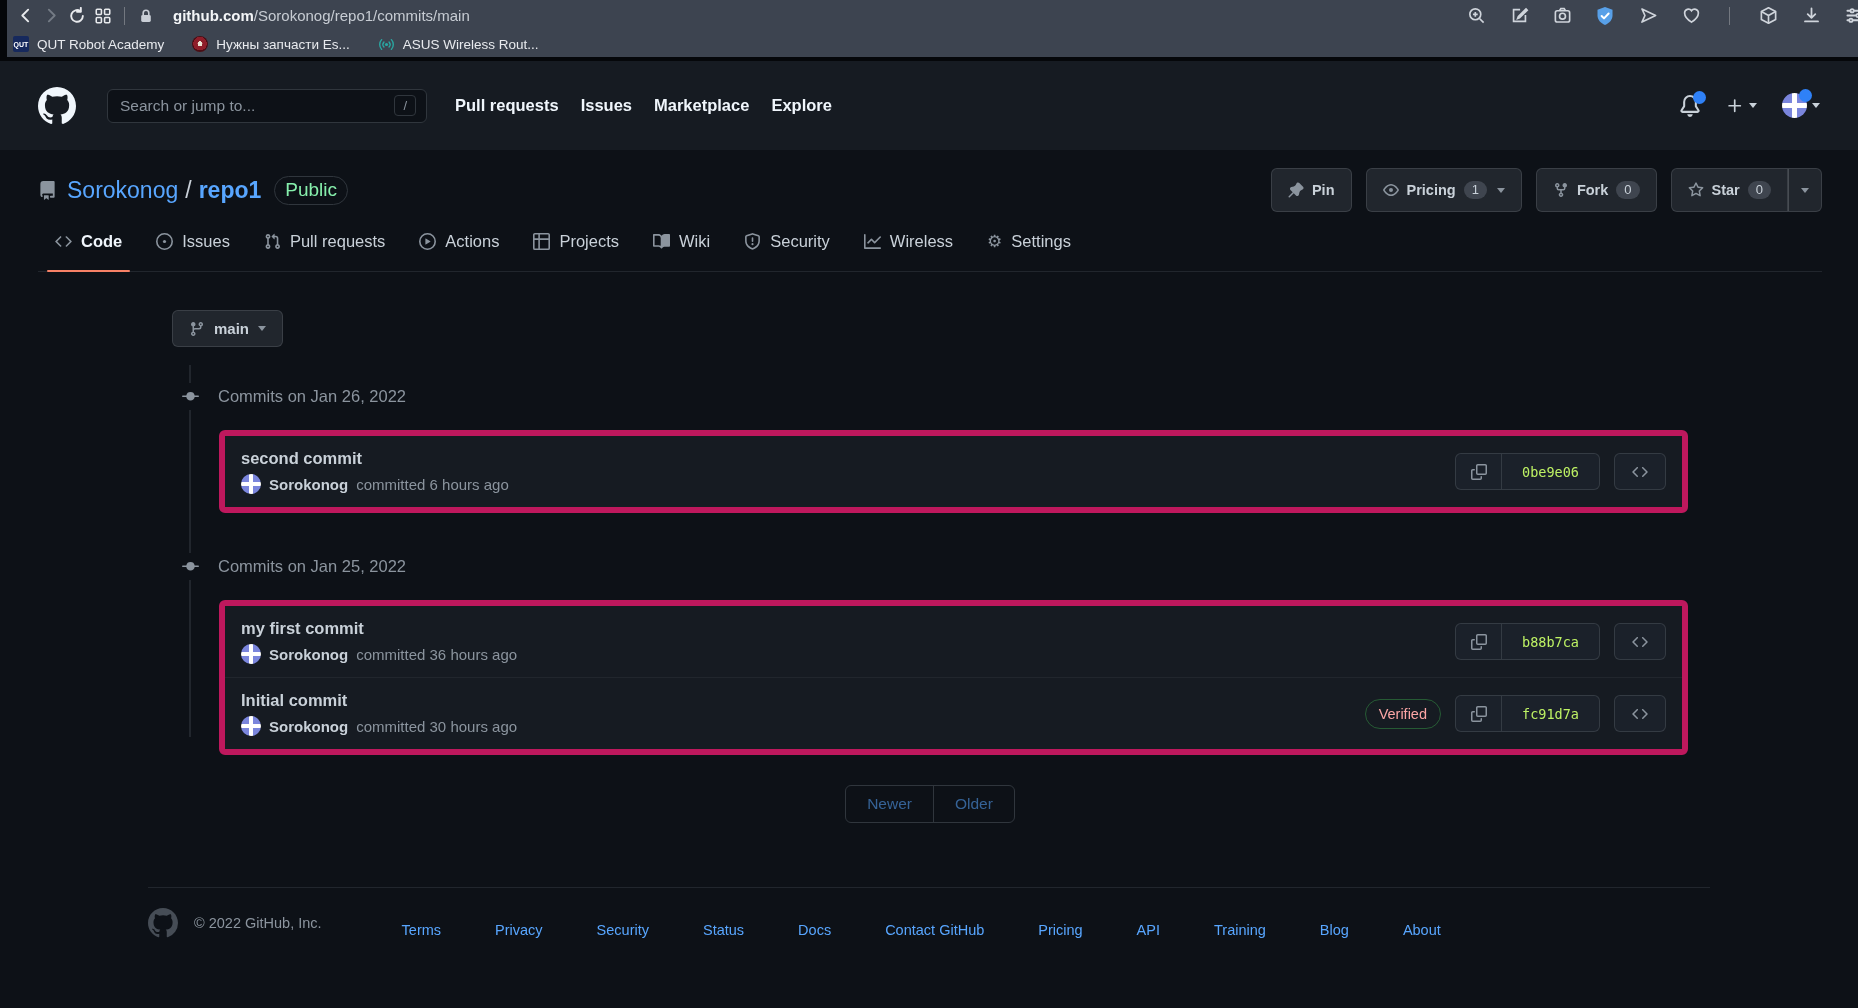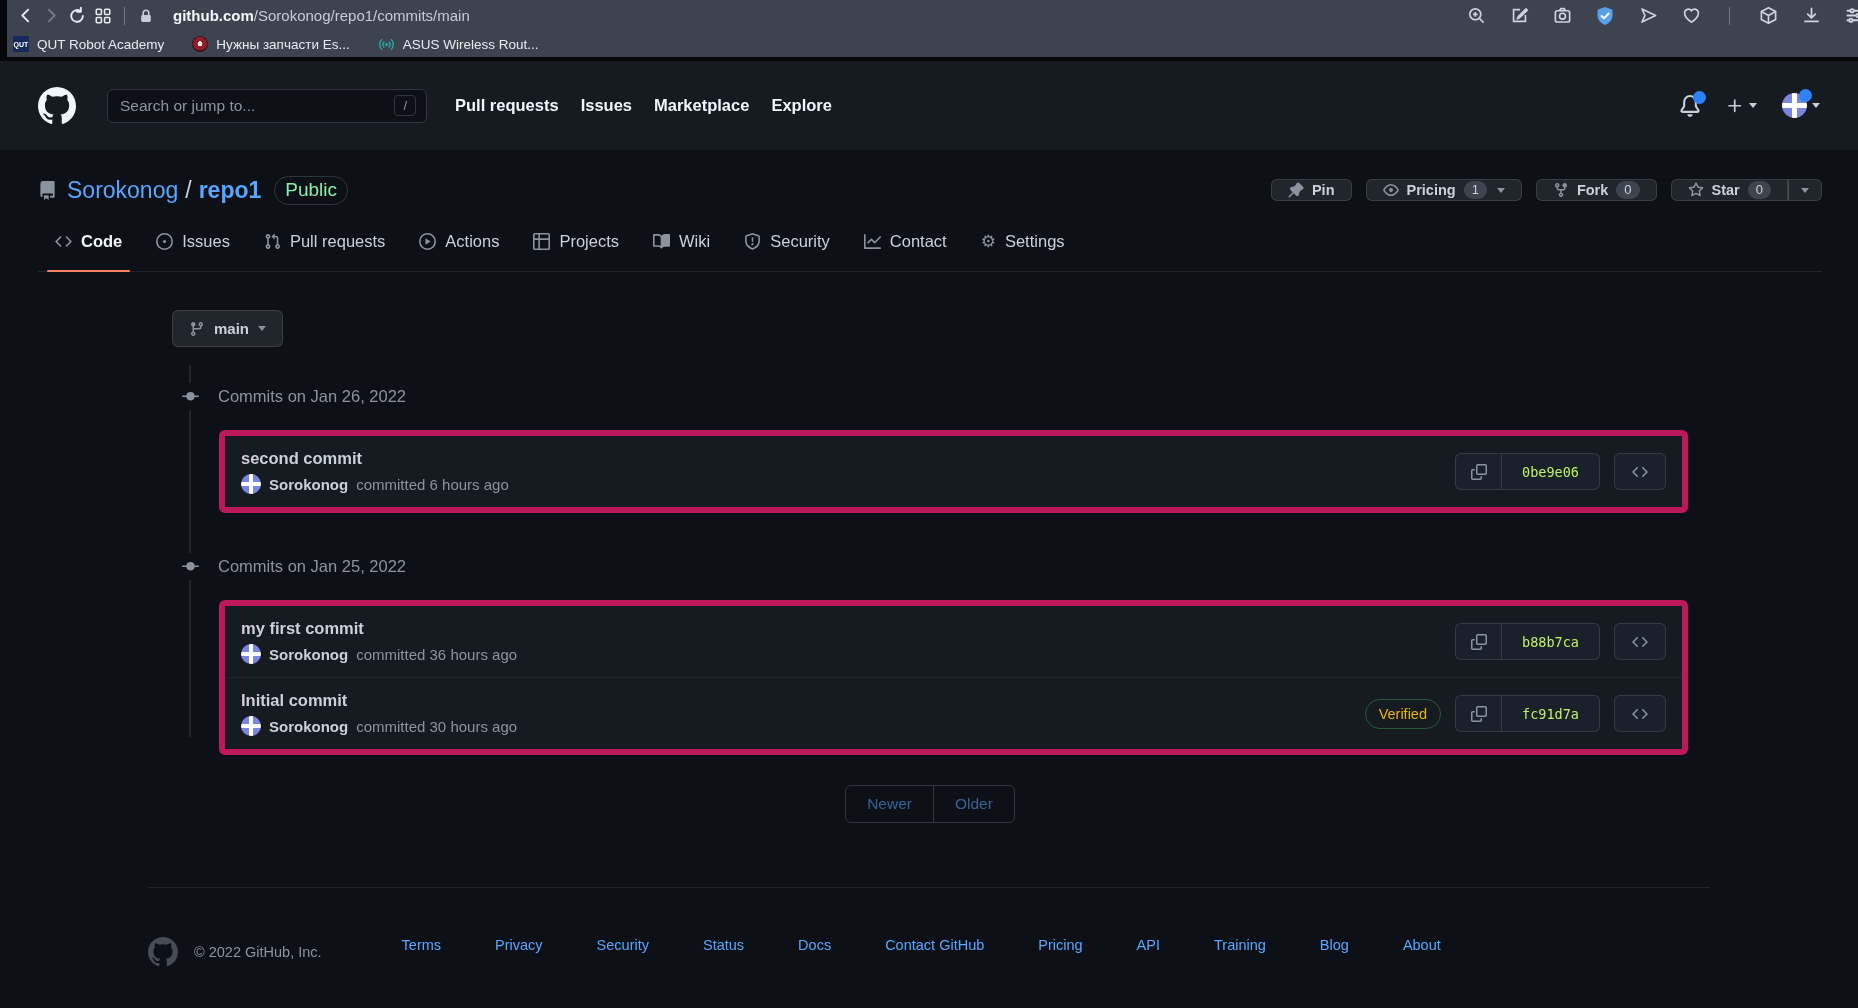--- a/index.html
+++ b/index.html
@@ -57,21 +57,21 @@
   .repo-head { padding:18px 36px 0 38px; }
   .title-row { display:flex; align-items:center; height:44px; }
   .repo-icon { color:#8b949e; margin-right:10px; display:flex; }
   .repo-title { font-size:23px; }
   .repo-title .owner { color:#58a6ff; }
   .repo-title .slash { color:#c9d1d9; padding:0 7px; }
   .repo-title .name { color:#58a6ff; font-weight:bold; }
   .vis-badge { margin-left:13px; border:1px solid #30363d; border-radius:2em; color:#86efac;
     font-size:19px; padding:2px 10px 3px;text-align:right; }
   .actions { margin-left:auto; display:flex; gap:14px; align-items:center; }
-  .gh-btn { display:flex; align-items:center; gap:8px; height:22px; padding:0 16px; background:#21262d;
+  .gh-btn { display:flex; align-items:center; gap:8px; height:44px; padding:0 16px; background:#21262d;
     border:1px solid rgba(240,246,252,.12); border-radius:6px; color:#c9d1d9; font-size:14.5px; font-weight:bold; }
   .gh-btn .ico { color:#8b949e; display:flex; }
   .counter { background:rgba(110,118,129,.4); color:#c9d1d9; border-radius:2em; font-size:13px;
     font-weight:normal; padding:1px 8px 2px; }
   .gh-btn .caret { color:#8b949e; margin-left:2px; }
   .btn-group { display:flex; align-items:stretch; }
   .btn-group .gh-btn { border-radius:6px 0 0 6px; }
   .btn-group .seg-caret { width:34px; display:flex; align-items:center; justify-content:center; background:#21262d;
     border:1px solid rgba(240,246,252,.12); border-left:1px solid rgba(240,246,252,.18); border-radius:0 6px 6px 0; color:#8b949e; }
 
@@ -98,37 +98,37 @@
 
   .commit-card { margin-left:47px; background:#161b22; border:6px solid #be185d; border-radius:6px; margin-bottom:16px; }
   .commit-row { display:flex; align-items:center; padding:13px 16px; }
   .commit-row + .commit-row { border-top:1px solid #21262d; }
   .commit-main { display:flex; flex-direction:column; gap:6px; }
   .commit-title { color:#c9d1d9; font-size:16.5px; font-weight:bold; }
   .commit-meta { display:flex; align-items:center; gap:8px; font-size:15px; color:#8b949e; }
   .commit-meta .author { color:#c9d1d9; font-weight:bold; }
   .commit-side { margin-left:auto; display:flex; align-items:center; gap:14px; }
   .verified { height:30px; display:flex; align-items:center; padding:0 13px; border:1px solid rgba(63,185,80,.4);
-    border-radius:2em; color:#eab308; font-size:14.5px; }
+    border-radius:2em; color:#fca5a5; font-size:14.5px; }
   .hash-group { display:flex; height:37px; border:1px solid rgba(240,246,252,.12); border-radius:6px; overflow:hidden; background:#1b212a; }
   .copy-seg { width:46px; display:flex; align-items:center; justify-content:center; background:transparent;
     border:none; border-right:1px solid rgba(240,246,252,.12); color:#8b949e; }
   .hash-seg { width:97px; display:flex; align-items:center; justify-content:center;
     font-family:"DejaVu Sans Mono", monospace; font-size:13.5px; color:#bef264; }
   .code-btn { width:52px; height:37px; display:flex; align-items:center; justify-content:center; background:#1b212a;
     border:1px solid rgba(240,246,252,.12); border-radius:6px; color:#8b949e; }
 
   .pagination-wrap { display:flex; justify-content:center; margin-top:30px; }
   .pagination { display:flex; border:1px solid #30363d; border-radius:6px; overflow:hidden; }
   .page-btn { height:36px; padding:0 21px; display:flex; align-items:center; background:transparent; border:none;
     color:rgba(88,166,255,.55); font-size:15.5px; }
   .page-btn + .page-btn { border-left:1px solid #30363d; }
 
   
-  .footer { margin:64px 148px 0; border-top:1px solid #21262d; padding-top:49px; display:flex; align-items:flex-start; }
+  .footer { margin:64px 148px 0; border-top:1px solid #21262d; padding-top:20px; display:flex; align-items:flex-end; }
   .footer-left { display:flex; align-items:center; gap:16px; color:#8b949e; font-size:14.5px; }
   .footer-logo { color:#464d56; display:flex; }
   .footer-links { display:flex; gap:54px; margin-left:80px; }
   .footer-links a { color:#58a6ff; font-size:14.5px; }
 
   svg { display:block; }
 </style>
 </head>
 <body>
 
@@ -403,21 +403,21 @@
           </svg>
         </span>
       <span>Security</span>
     </a>
     <a class="tab">
       <span class="t-ico">
           <svg width="17" height="17" viewBox="0 0 16 16" fill="currentColor">
             <path d="M1.5 1.75a.75.75 0 0 0-1.5 0v12.5c0 .414.336.75.75.75h14.5a.75.75 0 0 0 0-1.5H1.5V1.75zm14.28 2.53a.75.75 0 0 0-1.06-1.06L10 7.94 7.53 5.47a.75.75 0 0 0-1.06 0L3.22 8.72a.75.75 0 0 0 1.06 1.06L7 7.06l2.47 2.47a.75.75 0 0 0 1.06 0l5.25-5.25z"></path>
           </svg>
         </span>
-      <span>Contact</span>
+      <span>Wireless</span>
     </a>
     <a class="tab">
       <span class="t-ico">⚙</span>
       <span>Settings</span>
     </a>
   </nav>
 </div>
 
 <main class="main-area">
   <div class="branch-row">

